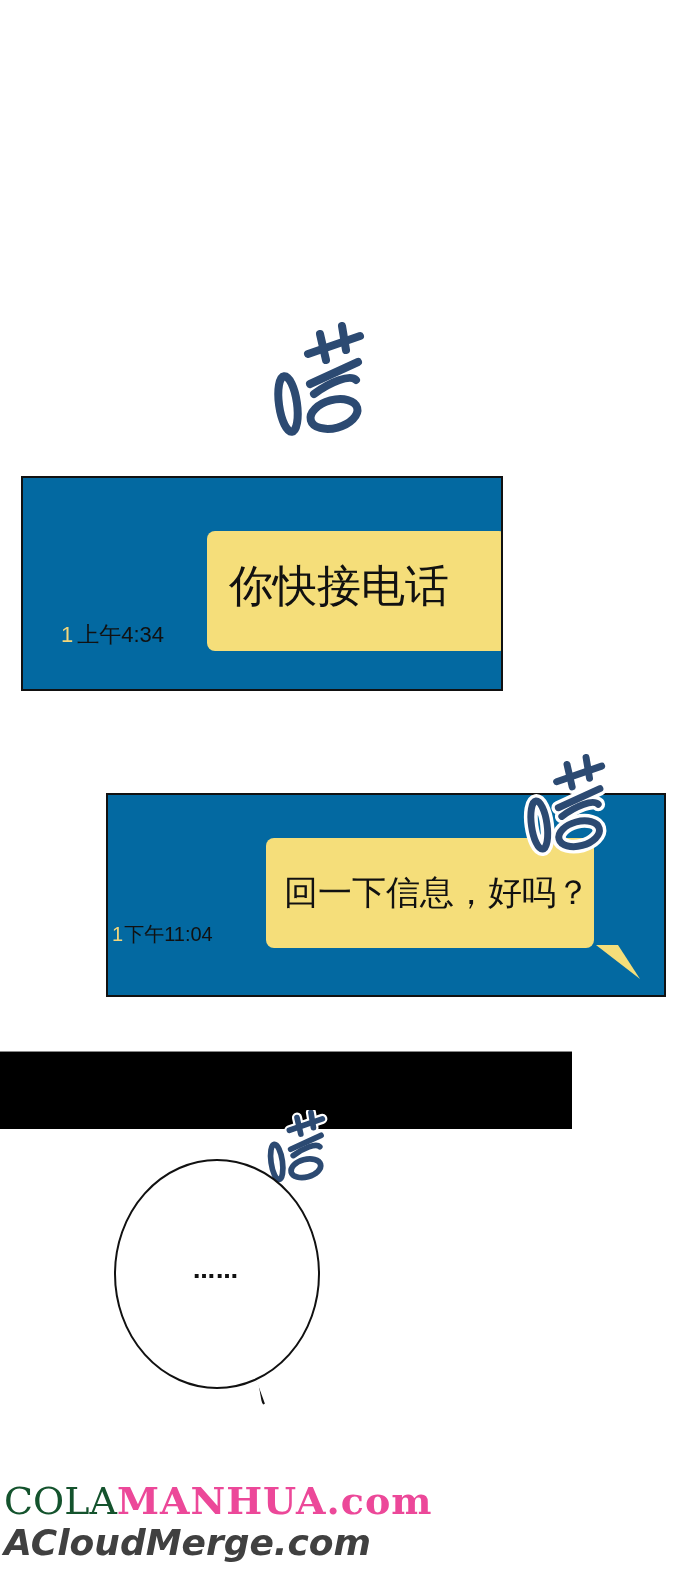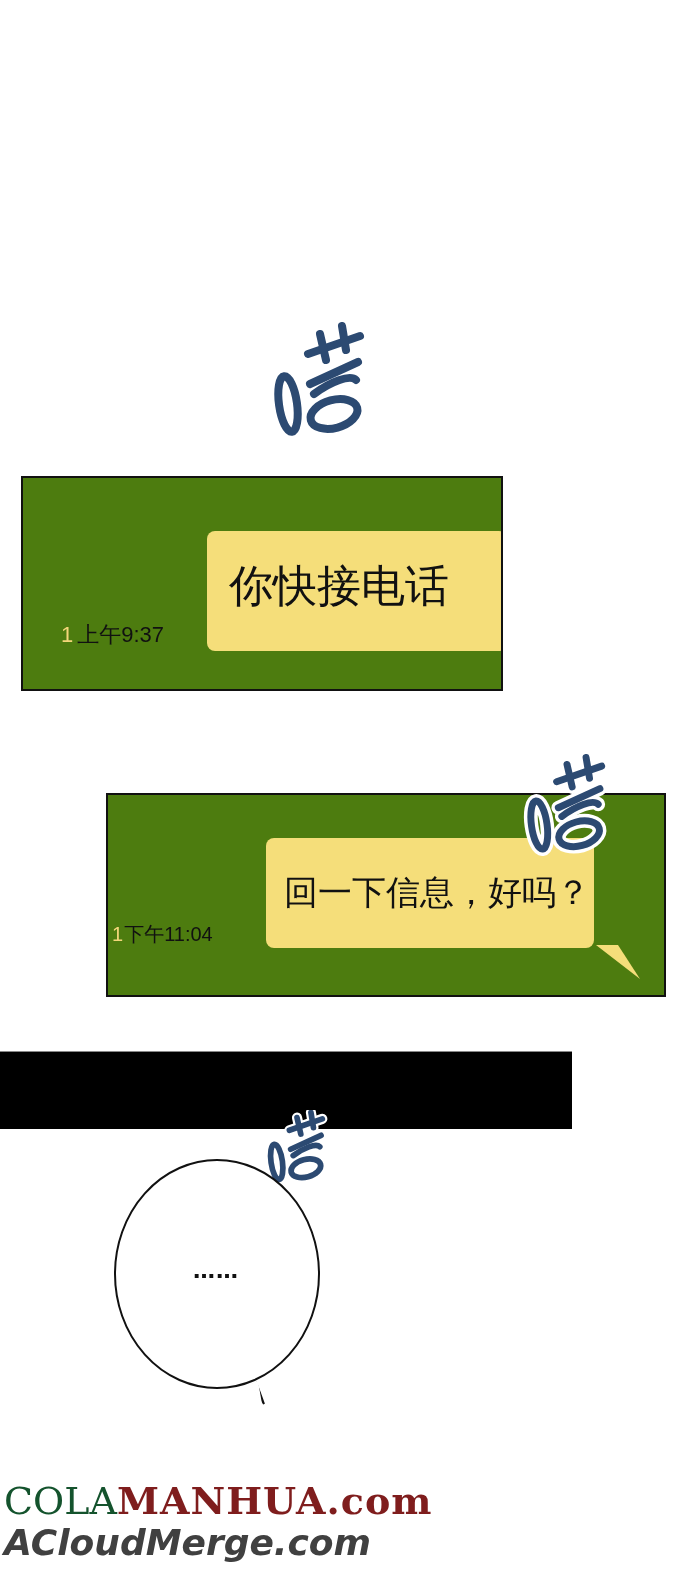--- a/index.html
+++ b/index.html
@@ -1,39 +1,39 @@
 <!DOCTYPE html>
 <html><head>
   <meta charset="utf-8">
   <style>
     html, body { margin: 0; padding: 0; background: #ffffff; }
     body { width: 690px; height: 1592px; position: relative; overflow: hidden;
            font-family: "DejaVu Sans", sans-serif; }
     .abs { position: absolute; }
 
     
-    .panel { position: absolute; background: #4d7c0f; border: 2px solid #111111; box-sizing: border-box; overflow: hidden; }
+    .panel { position: absolute; background: #0369a1; border: 2px solid #111111; box-sizing: border-box; overflow: hidden; }
     .bubble { position: absolute; background: #f5de7a; border-radius: 8px; color: #111111; }
     .bubble-text { position: absolute; white-space: nowrap; font-family: "DejaVu Sans", sans-serif; }
     .meta { position: absolute; white-space: nowrap; color: #111111; font-family: "Liberation Sans", sans-serif; }
     .unread { color: #f3d67a; margin-right: 4px; }
 
     
     .sfx { position: absolute; }
 
     
     .black-bar { position: absolute; left: 0; top: 1051px; width: 572px; height: 77px; background: #000000; border-top: 1px solid #888; }
 
     
     .balloon-text { position: absolute; font-size: 22px; font-weight: bold; letter-spacing: 1px; color: #111; font-family: "DejaVu Sans", sans-serif; }
 
     
     .wm1 { position: absolute; left: 4px; top: 1478px; font-size: 38px; white-space: nowrap; font-family: "DejaVu Serif", serif; }
     .wm1 .c1 { color: #14532d; }
-    .wm1 .c2 { color: #7f1d1d; font-weight: bold; letter-spacing: 1px; }
+    .wm1 .c2 { color: #ec4899; font-weight: bold; letter-spacing: 1px; }
     .wm2 { position: absolute; left: 4px; top: 1522px; font-size: 36px; font-weight: bold; font-style: italic; color: #404040; white-space: nowrap; font-family: "DejaVu Sans", sans-serif; }
   </style>
 </head>
 <body>
 
 <svg class="sfx" style="left:270px; top:322px;" width="100" height="120" viewBox="0 0 100 120">
   <g fill="none" stroke="#2c4a72" stroke-width="8" stroke-linecap="round">
     <ellipse cx="18" cy="82" rx="9" ry="28" transform="rotate(-8 18 82)"></ellipse>
     <line x1="38" y1="32" x2="90" y2="14"></line>
     <line x1="50" y1="12" x2="56" y2="38"></line>
@@ -42,21 +42,21 @@
     <path d="M44 72 C60 60, 80 52, 86 58"></path>
     <ellipse cx="64" cy="92" rx="24" ry="14" transform="rotate(-15 64 92)"></ellipse>
   </g>
 </svg>
 
 <div class="panel" style="left:21px; top:476px; width:482px; height:215px;">
   <div class="bubble" style="left:184px; top:53px; width:300px; height:120px;">
     <span class="bubble-text" style="left:22px; top:26px; font-size:44px;">你快接电话</span>
   </div>
   <div class="meta" style="left:38px; top:142px; font-size:22px;">
-    <span class="unread">1</span><span>上午9:37</span>
+    <span class="unread">1</span><span>上午4:34</span>
   </div>
 </div>
 
 <div class="panel" style="left:106px; top:793px; width:560px; height:204px;">
   <div class="bubble" style="left:158px; top:43px; width:328px; height:110px;">
     <span class="bubble-text" style="left:18px; top:32px; font-size:34px;">回一下信息，好吗？</span>
   </div>
   <svg class="abs" style="left:480px; top:150px;" width="60" height="40" viewBox="0 0 60 40">
     <polygon points="8,0 30,0 52,34" fill="#f5de7a"></polygon>
   </svg>

